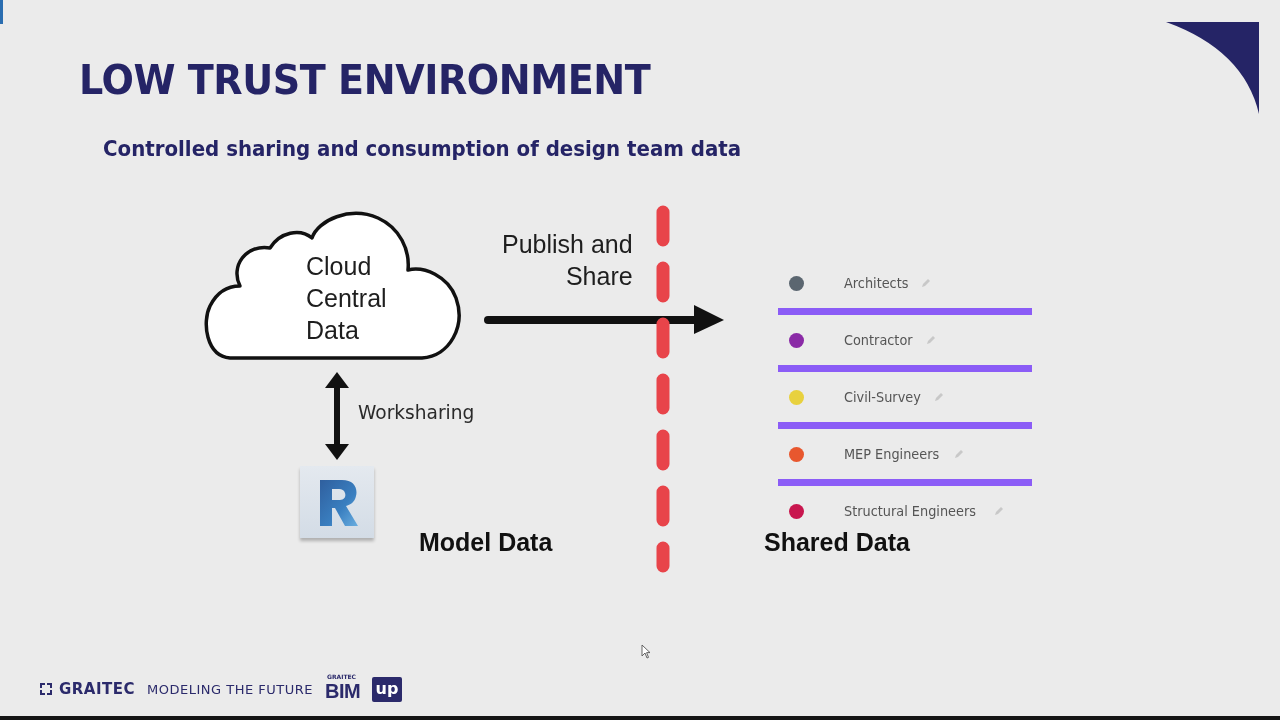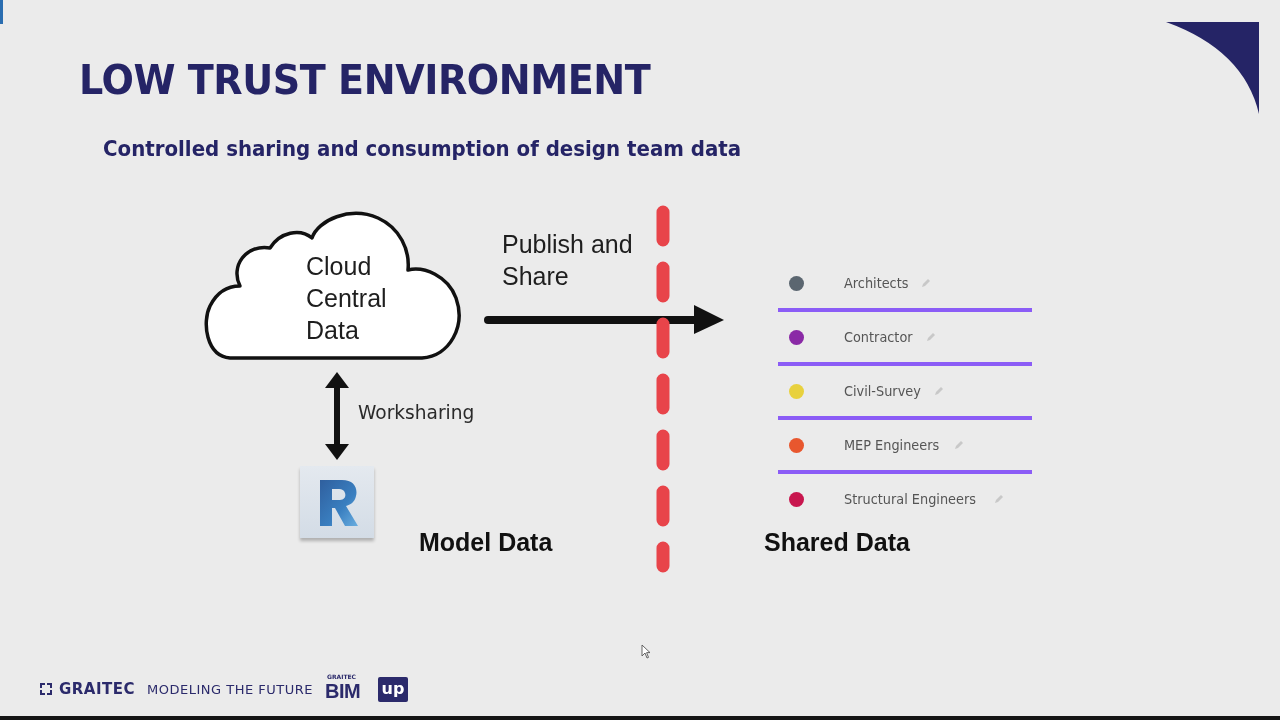--- a/index.html
+++ b/index.html
@@ -38,48 +38,48 @@
     .revit-icon {
       position: absolute; left: 300px; top: 466px; width: 74px; height: 72px;
       background: linear-gradient(180deg, #e4e9ef 0%, #d3dce6 100%);
       box-shadow: 0 3px 3px rgba(0,0,0,0.25);
     }
     .revit-icon svg { position: absolute; left: 0; top: 0; }
 
     .publish-label {
       position: absolute; left: 502px; top: 228px; font-size: 25px; line-height: 32px; color: #1e1e1e;
     }
-    .publish-label div { white-space: nowrap; }
+    .publish-label div { white-space: nowrap; text-align: right; }
     .publish-arrow { position: absolute; left: 482px; top: 300px; width: 246px; height: 40px; }
 
     .boundary-line { position: absolute; left: 652px; top: 204px; width: 22px; height: 370px; }
 
     .team-data-label { position: absolute; left: 419px; top: 528px; font-size: 25px; font-weight: bold; color: #111; white-space: nowrap; }
     .shared-data-label { position: absolute; left: 764px; top: 528px; font-size: 25px; font-weight: bold; color: #111; white-space: nowrap; }
 
     .team-list { position: absolute; left: 778px; top: 258px; width: 254px; }
     .team-item {
       height: 50px; display: flex; align-items: center; position: relative;
-      border-bottom: 4px solid #8b5cf6;
+      border-bottom: 7px solid #8b5cf6;
     }
     .team-item:last-child { border-bottom: none; }
     .team-dot { width: 15px; height: 15px; border-radius: 50%; margin-left: 11px; flex: none; }
     .team-name { margin-left: 40px; font-family: "DejaVu Sans", sans-serif; font-size: 14px; color: #555; white-space: nowrap; transform: scaleX(0.92); transform-origin: left center; }
     .edit-icon { margin-left: 6px; width: 12px; height: 12px; opacity: 0.35; flex: none; }
 
     .cursor { position: absolute; left: 641px; top: 644px; width: 10px; height: 16px; }
 
     .footer { position: absolute; left: 38px; top: 674px; height: 30px; display: flex; align-items: center; justify-content: center; }
     .graitec-logo-icon { width: 16px; height: 16px; margin-right: 5px; }
     .graitec-wordmark { font-family: "DejaVu Sans", sans-serif; font-weight: bold; font-size: 15px; color: #2b2a6b; letter-spacing: 0.5px; }
     .tagline { margin-left: 12px; font-family: "DejaVu Sans", sans-serif; font-size: 13px; color: #2b2a6b; letter-spacing: 0.5px; white-space: nowrap; }
     .bimup { margin-left: 12px; position: relative; width: 78px; height: 30px; }
     .bimup-small { position: absolute; left: 2px; top: -1px; font-family: "DejaVu Sans", sans-serif; font-size: 6px; font-weight: bold; color: #2b2a6b; white-space: nowrap; }
     .bimup-big { position: absolute; left: 0; top: 6px; font-family: Liberation Sans, sans-serif; font-size: 20px; font-weight: bold; color: #2b2a6b; line-height: 22px; letter-spacing: -0.5px; }
-    .bimup-up { position: absolute; left: 47px; top: 3px; width: 30px; height: 25px; background: #2b2a6b; border-radius: 2px; color: #fff; font-family: "DejaVu Sans", sans-serif; font-size: 16px; font-weight: bold; line-height: 24px; text-align: center; margin-left: 6px; }
+    .bimup-up { position: absolute; left: 47px; top: 3px; width: 30px; height: 25px; background: #2b2a6b; border-radius: 2px; color: #fff; font-family: "DejaVu Sans", sans-serif; font-size: 16px; font-weight: bold; line-height: 24px; text-align: center; }
   </style>
 </head>
 <body>
 
 <div class="left-edge-bar"></div>
 
 <svg class="corner-shape" viewBox="0 0 96 96">
   <path d="M2 2 L95 2 L95 94 Q80 30 2 2 Z" fill="#252466"></path>
 </svg>
 

